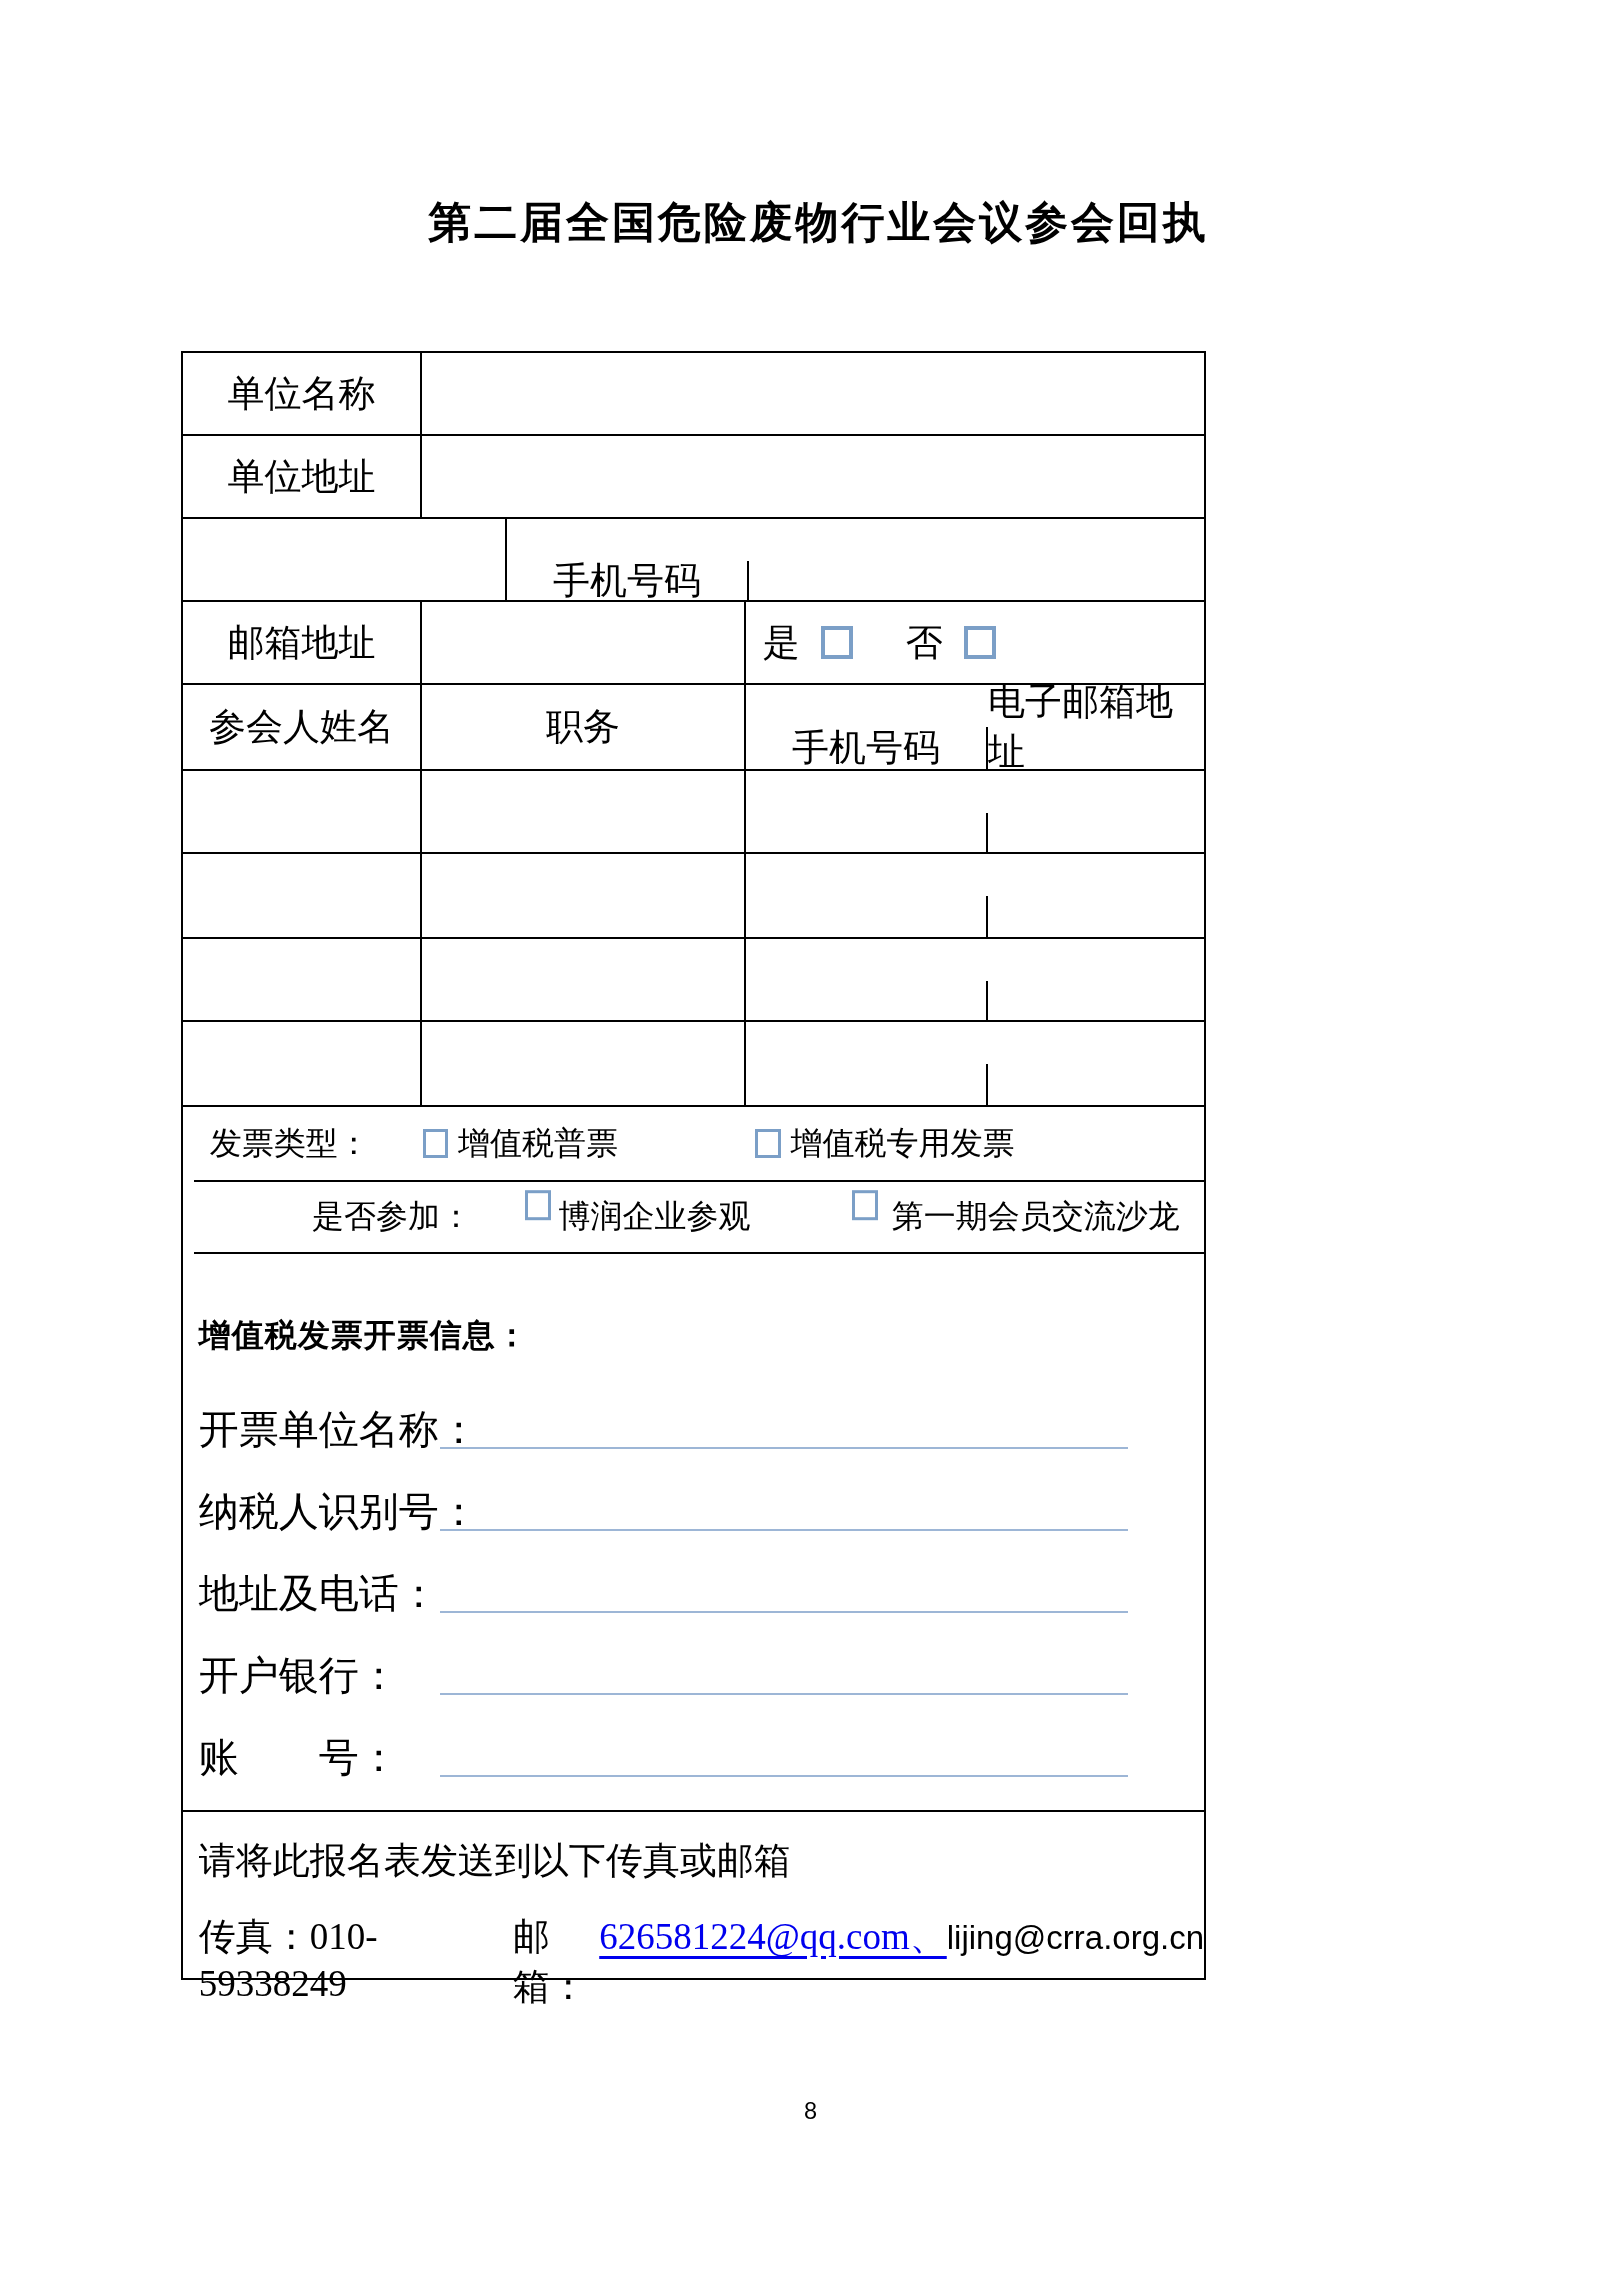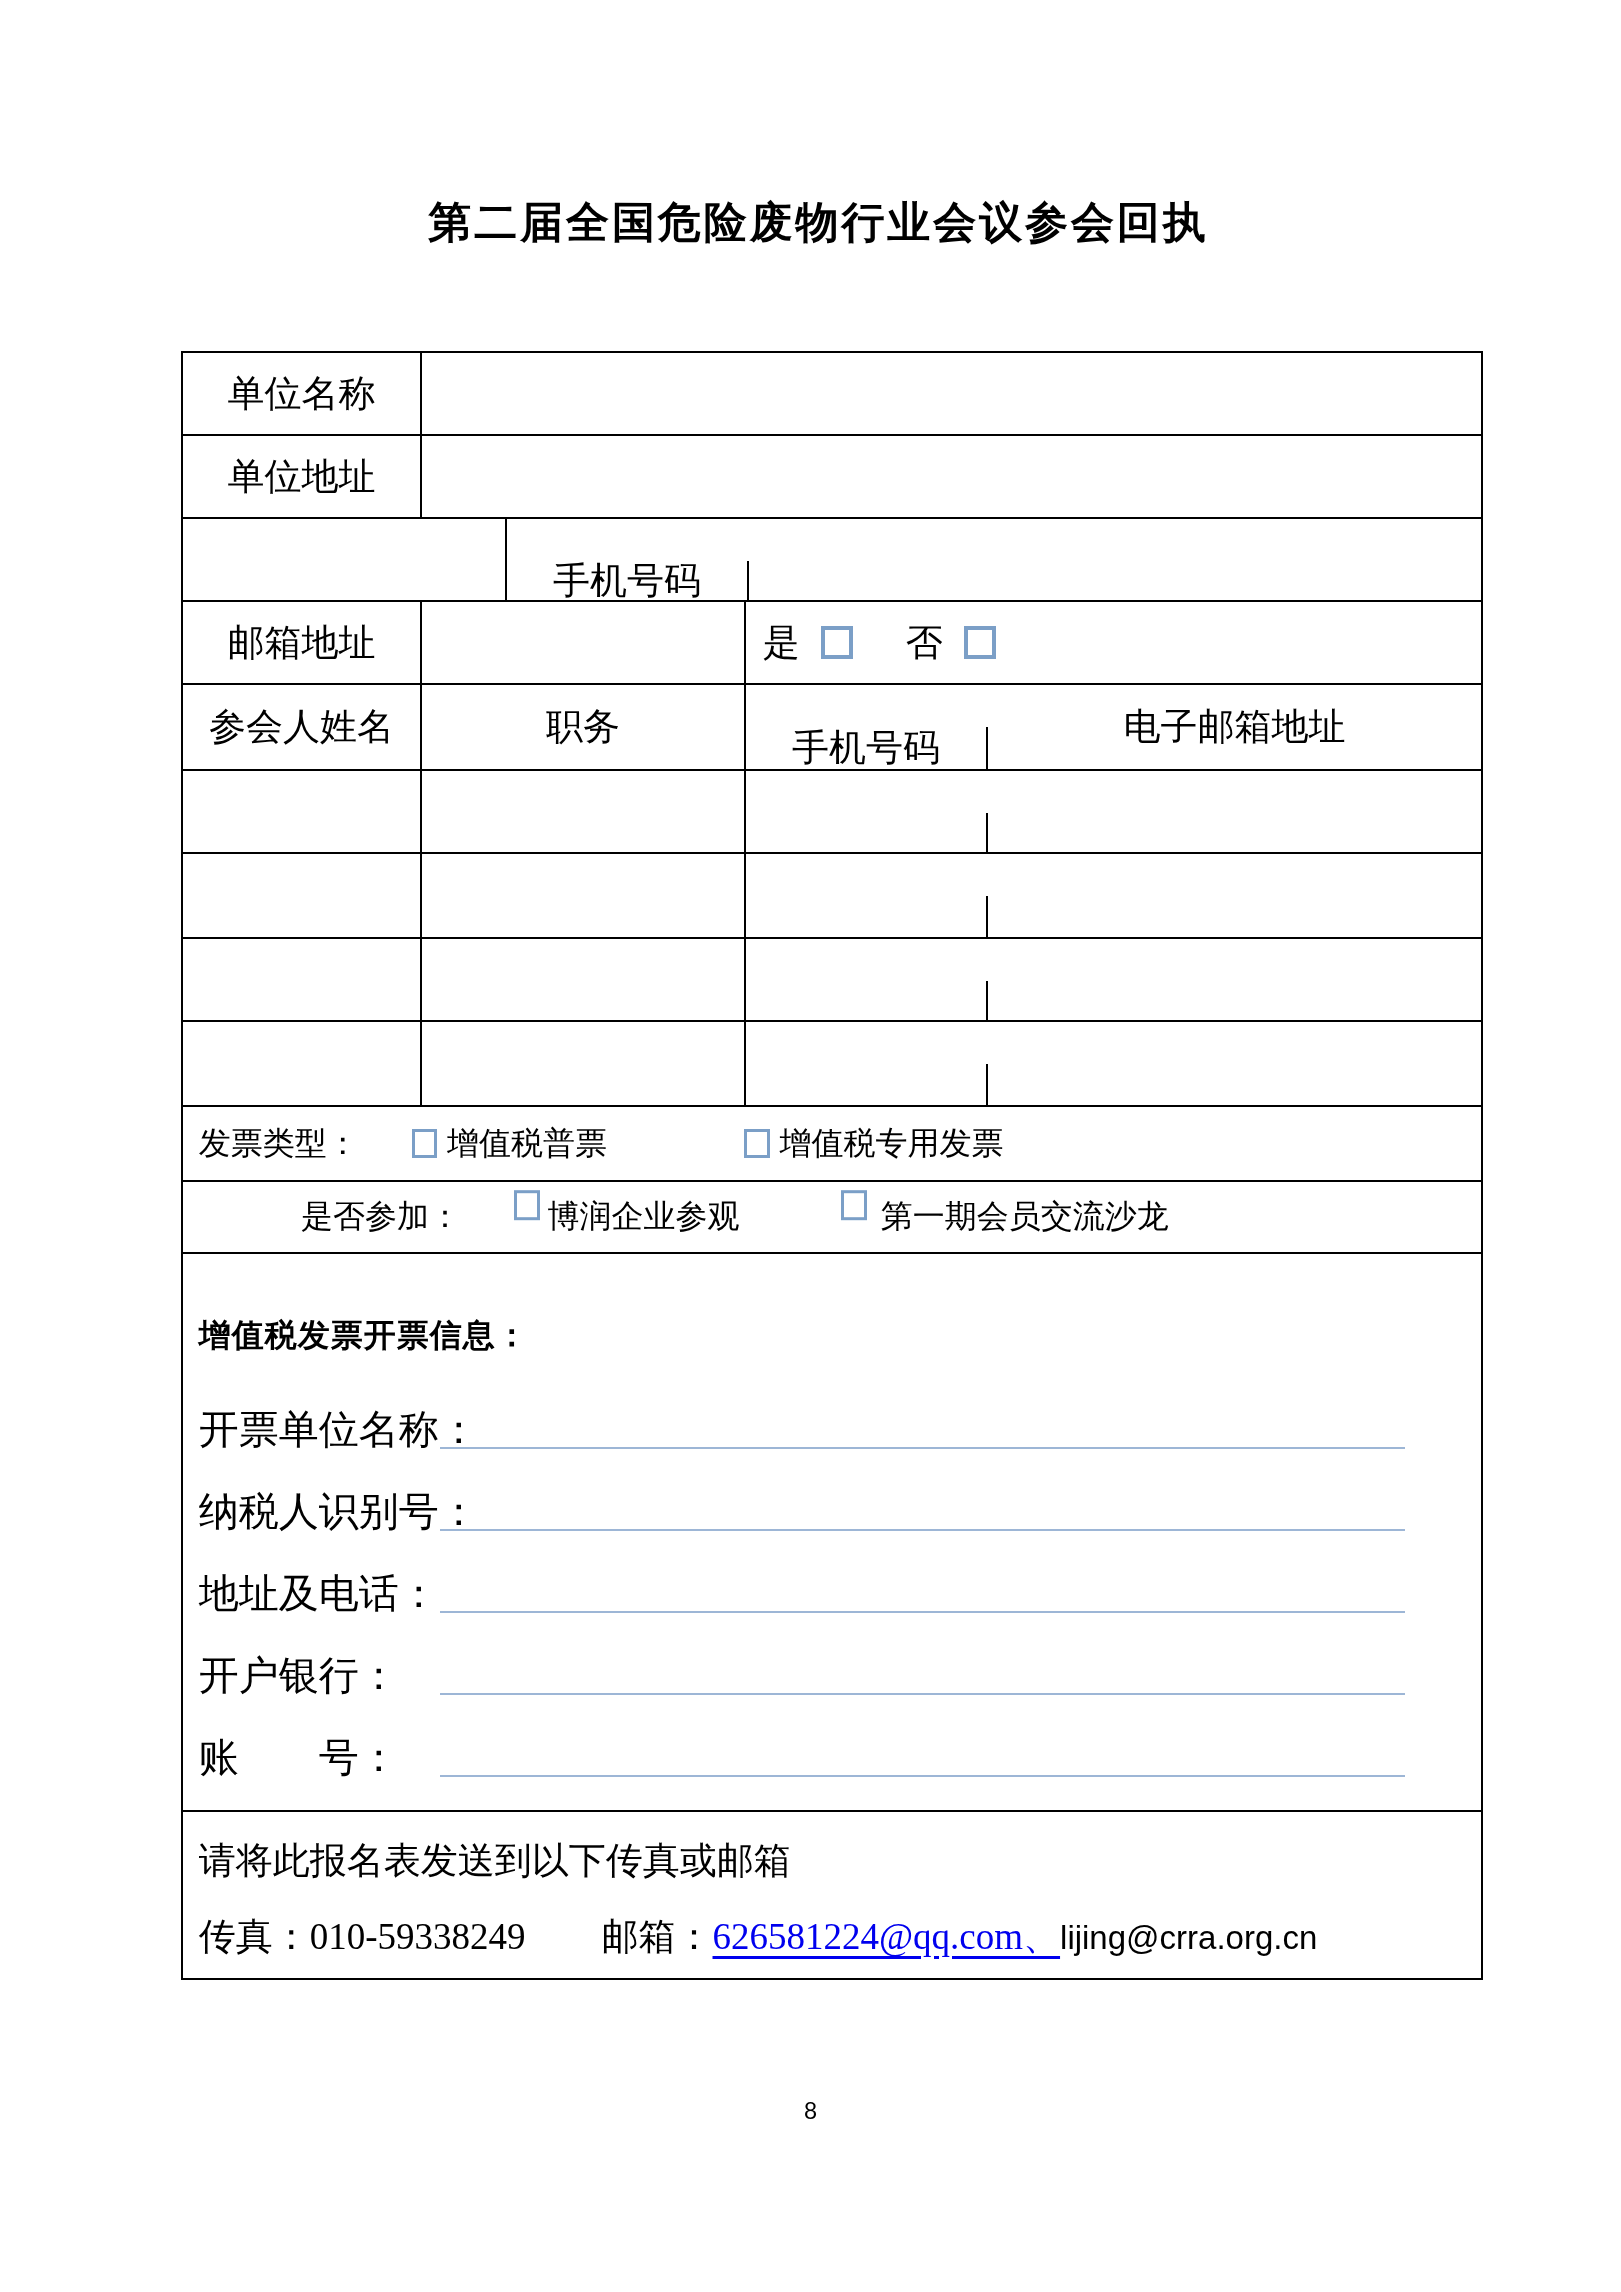--- a/index.html
+++ b/index.html
@@ -20,21 +20,21 @@
     text-align:center;
     font-family:"Liberation Sans","DejaVu Sans",sans-serif;
     font-weight:700;
     font-size:43px;
     letter-spacing:2.9px;
   }
   .tbl{
     position:absolute;
     left:181px;
     top:351px;
-    width:1302px;
+    width:1025px;
     border:2.9px solid #000;
     box-sizing:border-box;
   }
   .tr{display:flex;border-bottom:2.9px solid #000;box-sizing:border-box;align-items:stretch;}
   .tr:last-child{border-bottom:none;}
   .td{box-sizing:border-box;display:flex;align-items:center;}
   .vline{border-right:2px solid #000;}
   .c1{width:239px;justify-content:center;}
   .c2{width:324px;}
   .c3{width:242px;justify-content:center;margin-top:42px;}
@@ -46,21 +46,21 @@
     border:4.9px solid var(--checkbox,#7B9FC7);
     background:#fff;
   }
   .cb-s{
     display:inline-block;
     width:19.6px;height:23.5px;
     border:3.9px solid var(--checkbox,#7B9FC7);
     background:#fff;
   }
   .raised{transform:translateY(-11.8px);}
-  .opt-line{font-size:32px;align-items:center;display:flex;}
+  .opt-line{font-size:32px;align-items:center;display:flex;margin-left:11px;}
   .vat-block{display:block;padding:33px 0 0 15.7px;margin-top:10px;}
   .vat-heading{
     font-size:32px;font-weight:700;height:78px;
     display:flex;align-items:center;letter-spacing:1px;
   }
   .vat-field{display:flex;align-items:flex-end;height:82px;font-size:40px;}
   .vat-label{display:inline-block;width:241px;white-space:pre;}
   .vat-line{
     flex:1;height:0;
     border-bottom:2px solid var(--underline,#9DB6D6);

